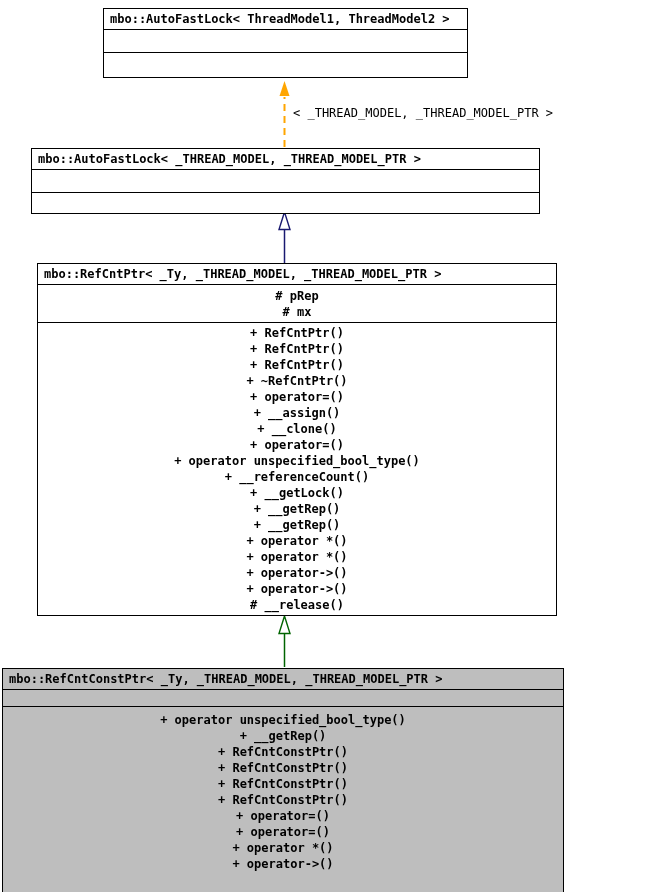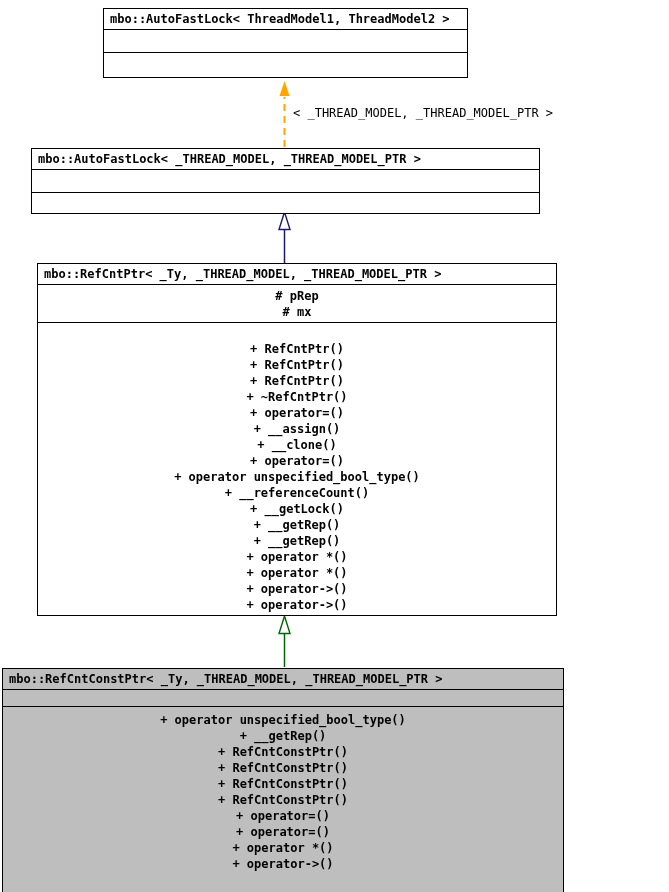--- a/index.html
+++ b/index.html
@@ -52,21 +52,21 @@
   #box-autofastlock-concrete { left:103px; top:8px;  width:365px; height:70px; }
   #box-autofastlock-concrete .sec-attrs   { height:22px; }
   #box-autofastlock-concrete .sec-methods { height:22px; }
 
   #box-autofastlock-template { left:31px;  top:148px; width:509px; height:66px; }
   #box-autofastlock-template .sec-attrs   { height:22px; }
   #box-autofastlock-template .sec-methods { height:21px; }
 
   #box-refcntptr { left:25px; top:263px; width:520px; height:353px;margin-left:12px; }
   #box-refcntptr .sec-attrs   { height:37px; padding-top:3px; }
-  #box-refcntptr .sec-methods { height:293px; padding-top:18px; }
+  #box-refcntptr .sec-methods { height:293px; padding-top:2px; }
 
   #box-refcntconstptr { left:2px; top:668px; width:562px; height:267px; }
   #box-refcntconstptr .sec-attrs   { height:16px; }
   #box-refcntconstptr .sec-methods { height:168px; padding-top:5px; }
 
   .edge-label {
     position:absolute;
     left:293px; top:106px;
     font-weight:normal;
     font-size:12px;

